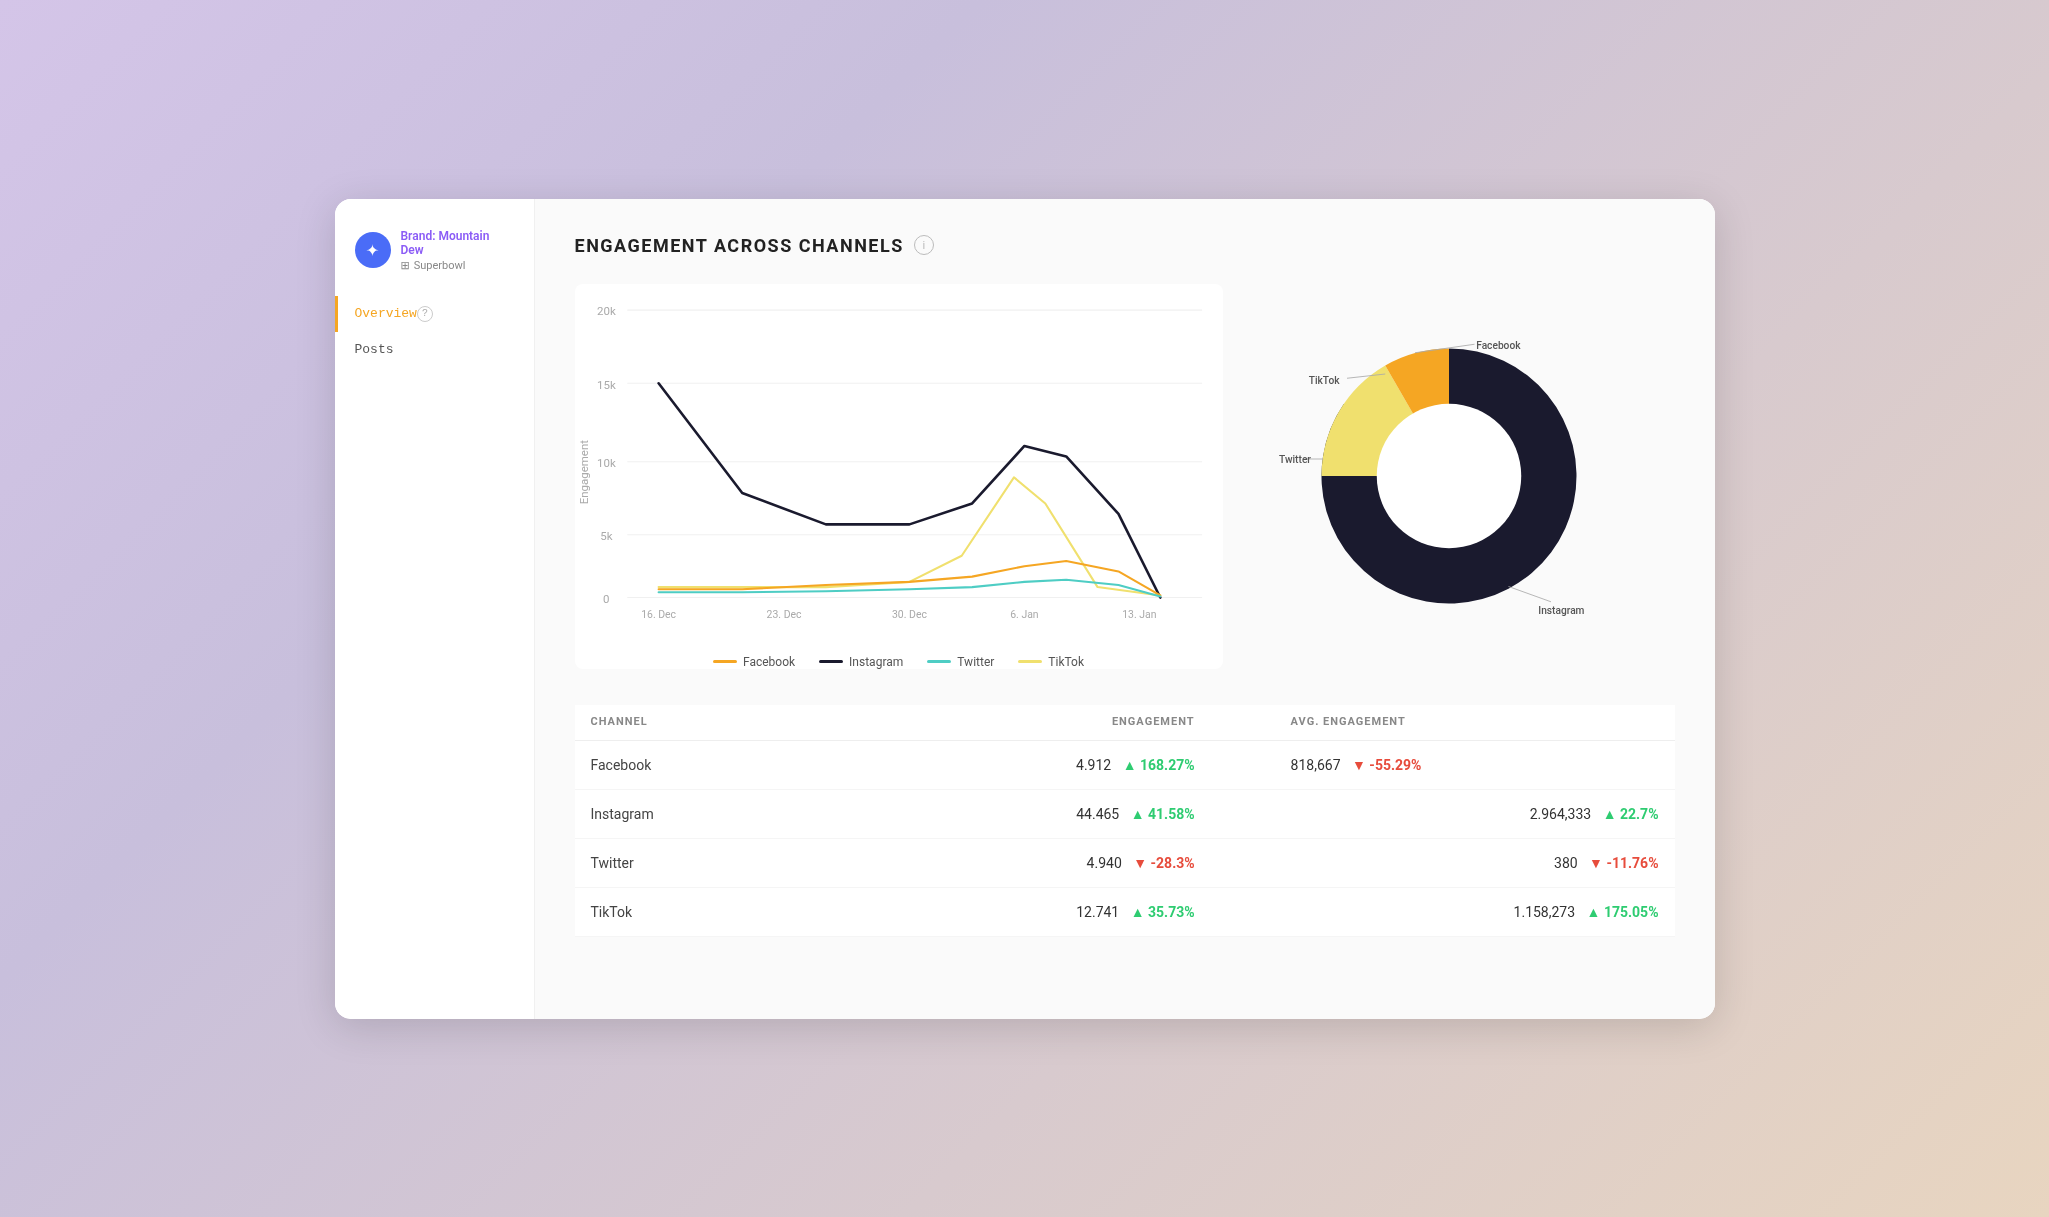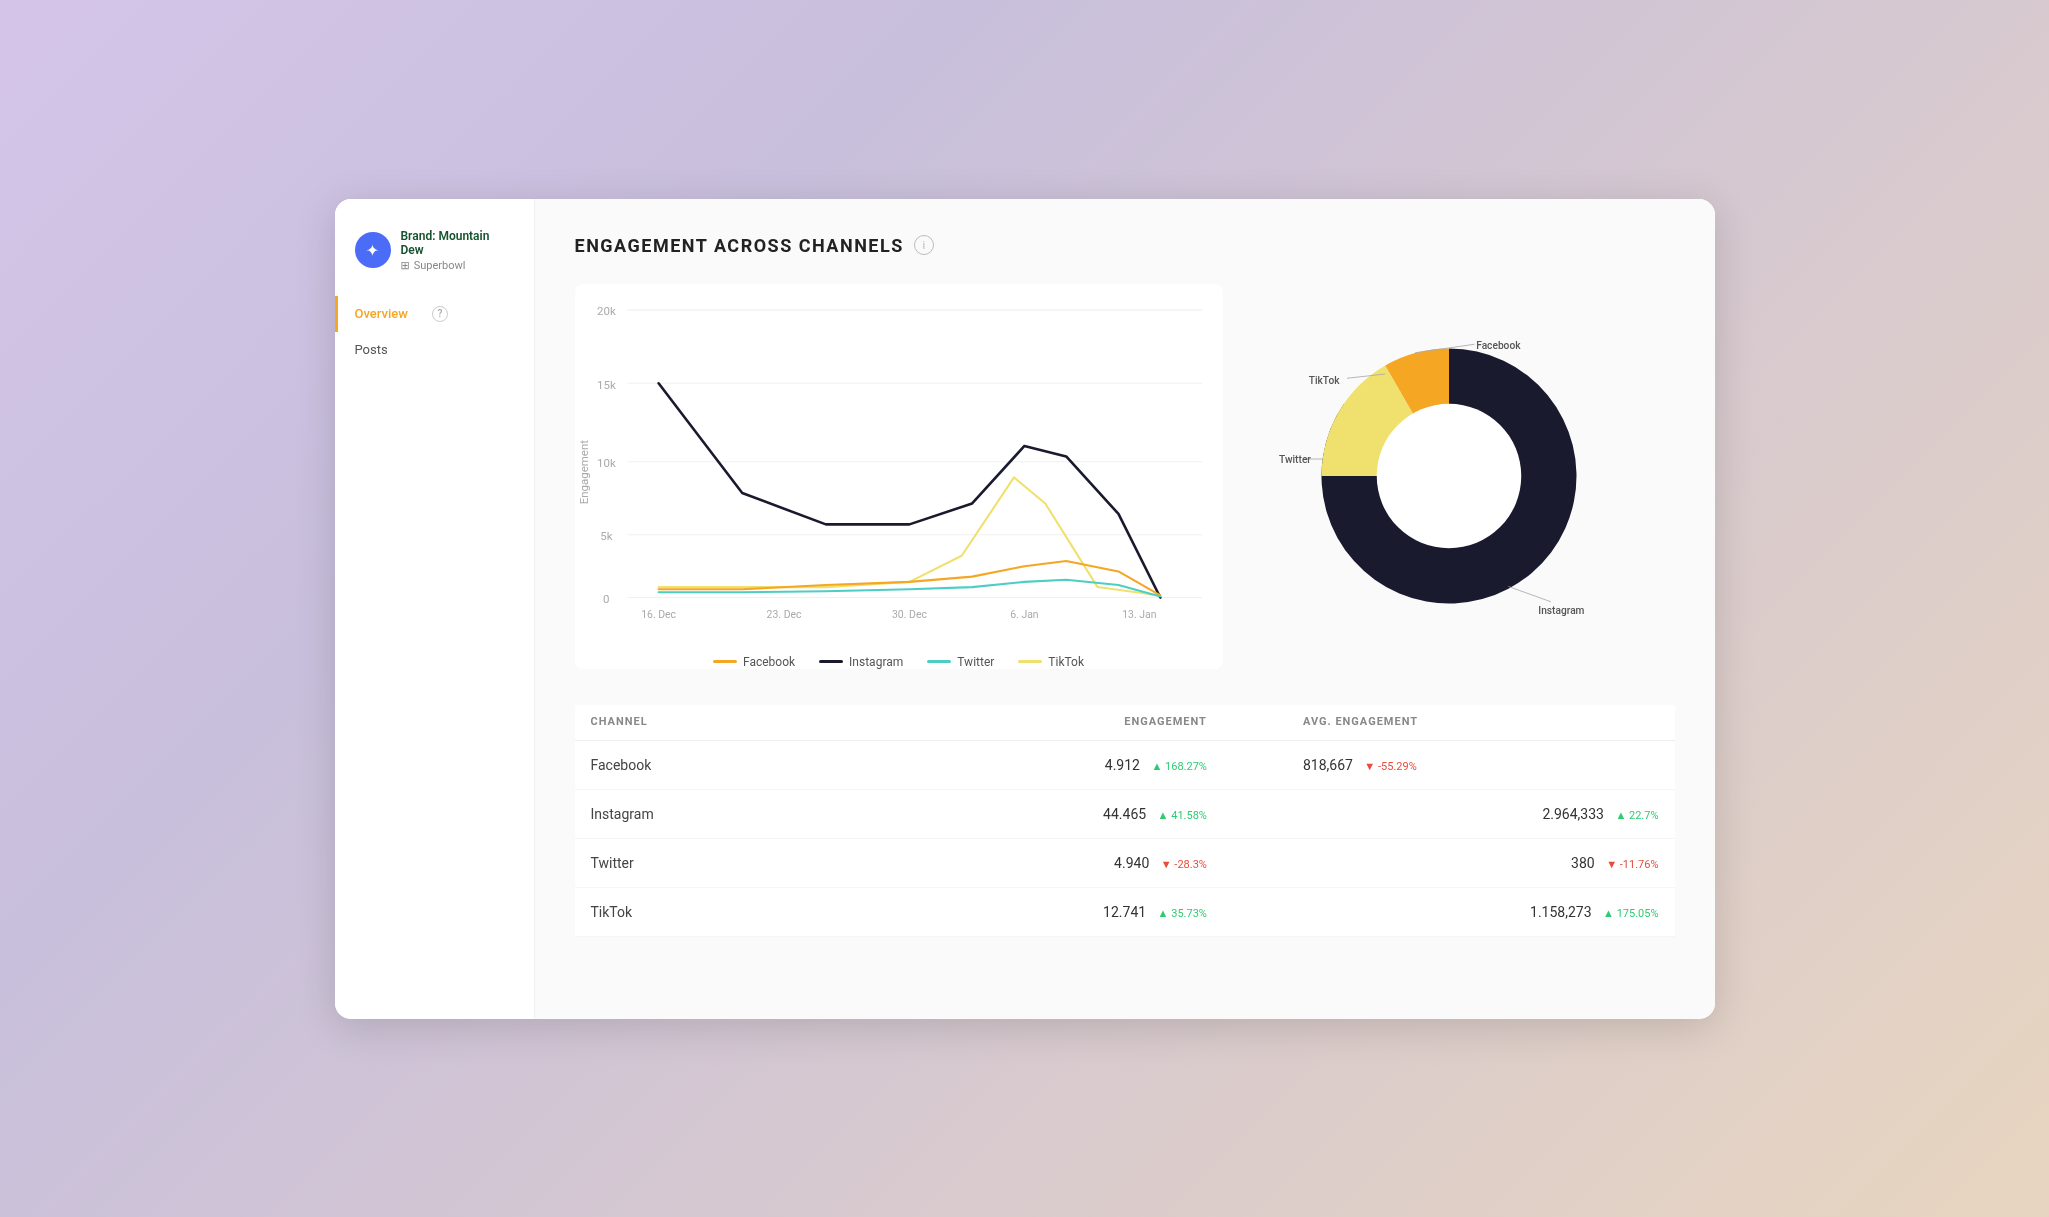--- a/index.html
+++ b/index.html
@@ -44,36 +44,37 @@
       align-items: center;
       justify-content: center;
       color: white;
       font-size: 16px;
       flex-shrink: 0;
     }
     .brand-text { }
     .brand-name {
       font-size: 12px;
       font-weight: 600;
-      color: #14532d;
+      color: #8b5cf6;
     }
     .brand-sub {
       font-size: 11px;
       color: #888;
       display: flex;
       align-items: center;
       gap: 4px;
       margin-top: 2px;
     }
     .nav-item {
       padding: 10px 20px;
       font-size: 13px;
       cursor: pointer;
       display: flex;
-      gap: 24px;
+      gap: 0;
+      font-family: Liberation Mono, monospace;
     }
     .nav-item.active {
       color: #f5a623;
       font-weight: 500;
       border-left: 3px solid #f5a623;
       padding-left: 17px;
     }
     .nav-item.inactive {
       color: #555;
     }
@@ -185,22 +186,22 @@
       color: #333;
       border-bottom: 1px solid #f5f5f5;
     }
     .data-table .channel-col { font-size: 14px; color: #444; }
     .data-table .number-col { text-align: right; padding-right: 8px; }
     .data-table .avg-col { text-align: right; }
     .badge {
       display: inline-flex;
       align-items: center;
       gap: 3px;
-      font-size: 11px;
-      font-weight: 400;
+      font-size: 14px;
+      font-weight: 700;
       margin-left: 8px;
     }
     .badge.up { color: #2ecc71; }
     .badge.down { color: #e74c3c; }
     .total-row td {
       font-weight: 700;
       font-size: 14px;
       border-top: 1px solid #eee;
       border-bottom: none;
     }

